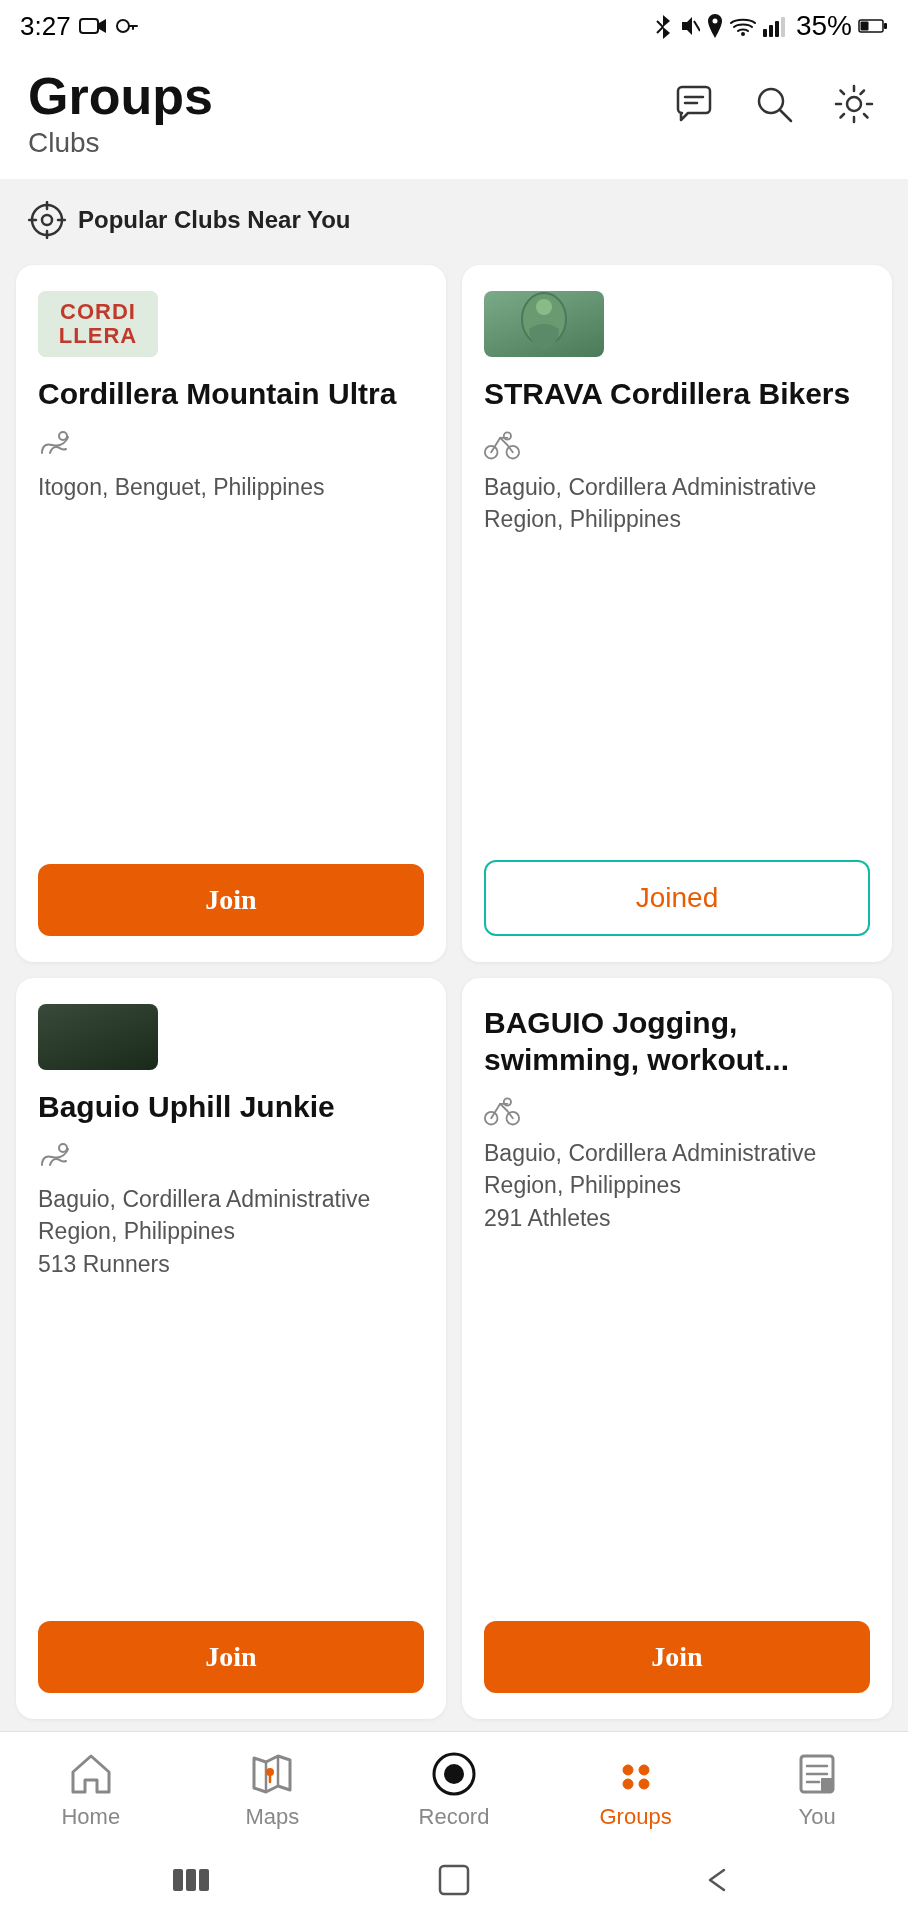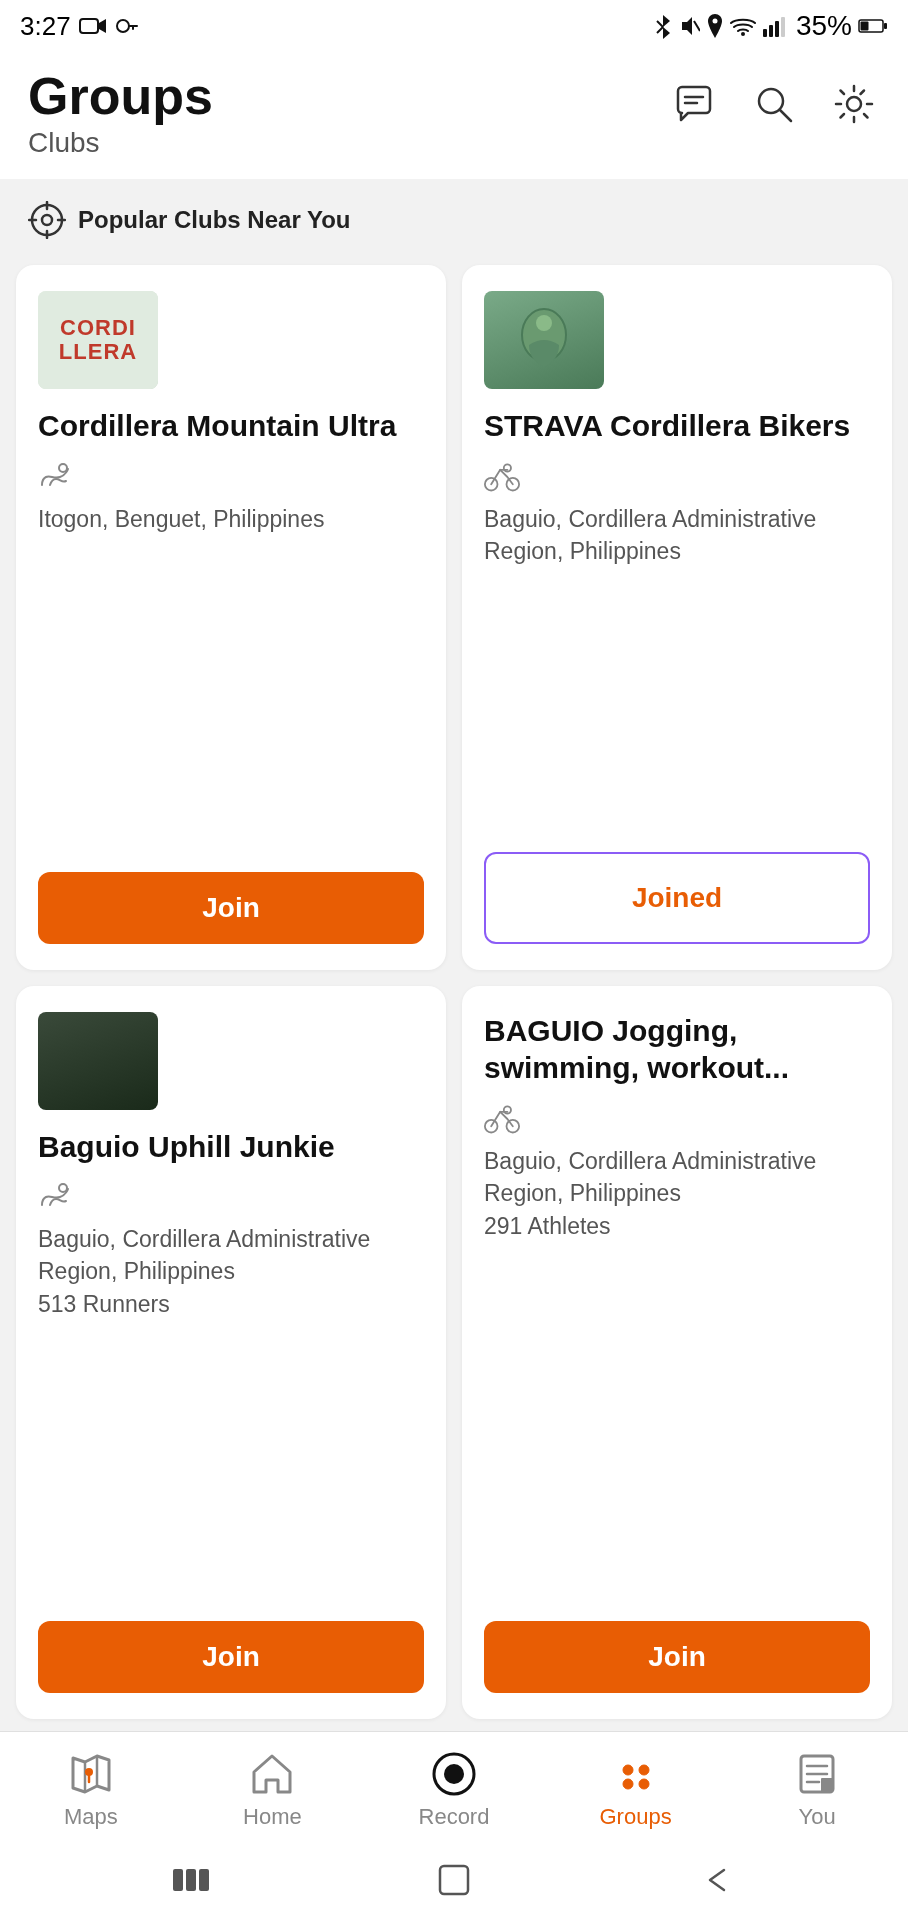--- a/index.html
+++ b/index.html
@@ -92,21 +92,21 @@
       border-radius: 18px;
       padding: 26px 22px 26px 22px;
       display: flex;
       flex-direction: column;
       gap: 0;
       box-shadow: 0 1px 4px rgba(0,0,0,0.06);
     }
 
     .club-image {
       width: 120px;
-      height: 98px;
+      height: 66px;
       border-radius: 8px;
       overflow: hidden;
       margin-bottom: 18px;
       background: #ddd;
       display: flex;
       align-items: center;
       justify-content: center;
       font-size: 13px;
       color: #888;
     }
@@ -197,30 +197,31 @@
       background: #e85d04;
       color: #fff;
       border: none;
       border-radius: 12px;
       padding: 20px 0;
       font-size: 28px;
       font-weight: 700;
       cursor: pointer;
       width: 100%;
       margin-top: auto;
+      font-family: Liberation Serif, serif;
     }
 
     .btn-joined {
       background: #fff;
       color: #e85d04;
-      border: 2px solid #8b5cf6;
+      border: 2px solid #14b8a6;
       border-radius: 12px;
-      padding: 28px 0;
+      padding: 20px 0;
       font-size: 28px;
-      font-weight: 700;
+      font-weight: 400;
       cursor: pointer;
       width: 100%;
       margin-top: auto;
     }
 
     
     .bottom-nav {
       background: #fff;
       border-top: 1px solid #e0e0e0;
       display: flex;
@@ -436,34 +437,34 @@
     <div class="club-count">291 Athletes</div>
     <button class="btn-join">Join</button>
   </div>
 
 </div>
 
 <div class="bottom-nav">
 
   <div class="nav-item">
     <svg viewBox="0 0 48 48" fill="none">
+      <path d="M6 22L24 6L42 22V42H30V30H18V42H6V22Z" stroke="#888" stroke-width="3" fill="none" stroke-linejoin="round"></path>
+    </svg>
+    <span class="nav-label">Home</span>
+  </div>
+
+  <div class="nav-item">
+    <svg viewBox="0 0 48 48" fill="none">
       <polygon points="6,8 18,12 30,6 42,10 42,40 30,36 18,42 6,38" stroke="#888" stroke-width="3" fill="none" stroke-linejoin="round"></polygon>
       <line x1="18" y1="12" x2="18" y2="42" stroke="#888" stroke-width="2.5"></line>
       <line x1="30" y1="6" x2="30" y2="36" stroke="#888" stroke-width="2.5"></line>
       <circle cx="22" cy="22" r="4" fill="#e85d04"></circle>
       <path d="M22 26 L22 32" stroke="#e85d04" stroke-width="2.5" stroke-linecap="round"></path>
     </svg>
     <span class="nav-label">Maps</span>
-  </div>
-
-  <div class="nav-item">
-    <svg viewBox="0 0 48 48" fill="none">
-      <path d="M6 22L24 6L42 22V42H30V30H18V42H6V22Z" stroke="#888" stroke-width="3" fill="none" stroke-linejoin="round"></path>
-    </svg>
-    <span class="nav-label">Home</span>
   </div>
 
   <div class="nav-item">
     <svg viewBox="0 0 48 48" fill="none">
       <circle cx="24" cy="24" r="20" stroke="#111" stroke-width="3"></circle>
       <circle cx="24" cy="24" r="10" fill="#111"></circle>
     </svg>
     <span class="nav-label">Record</span>
   </div>
 

